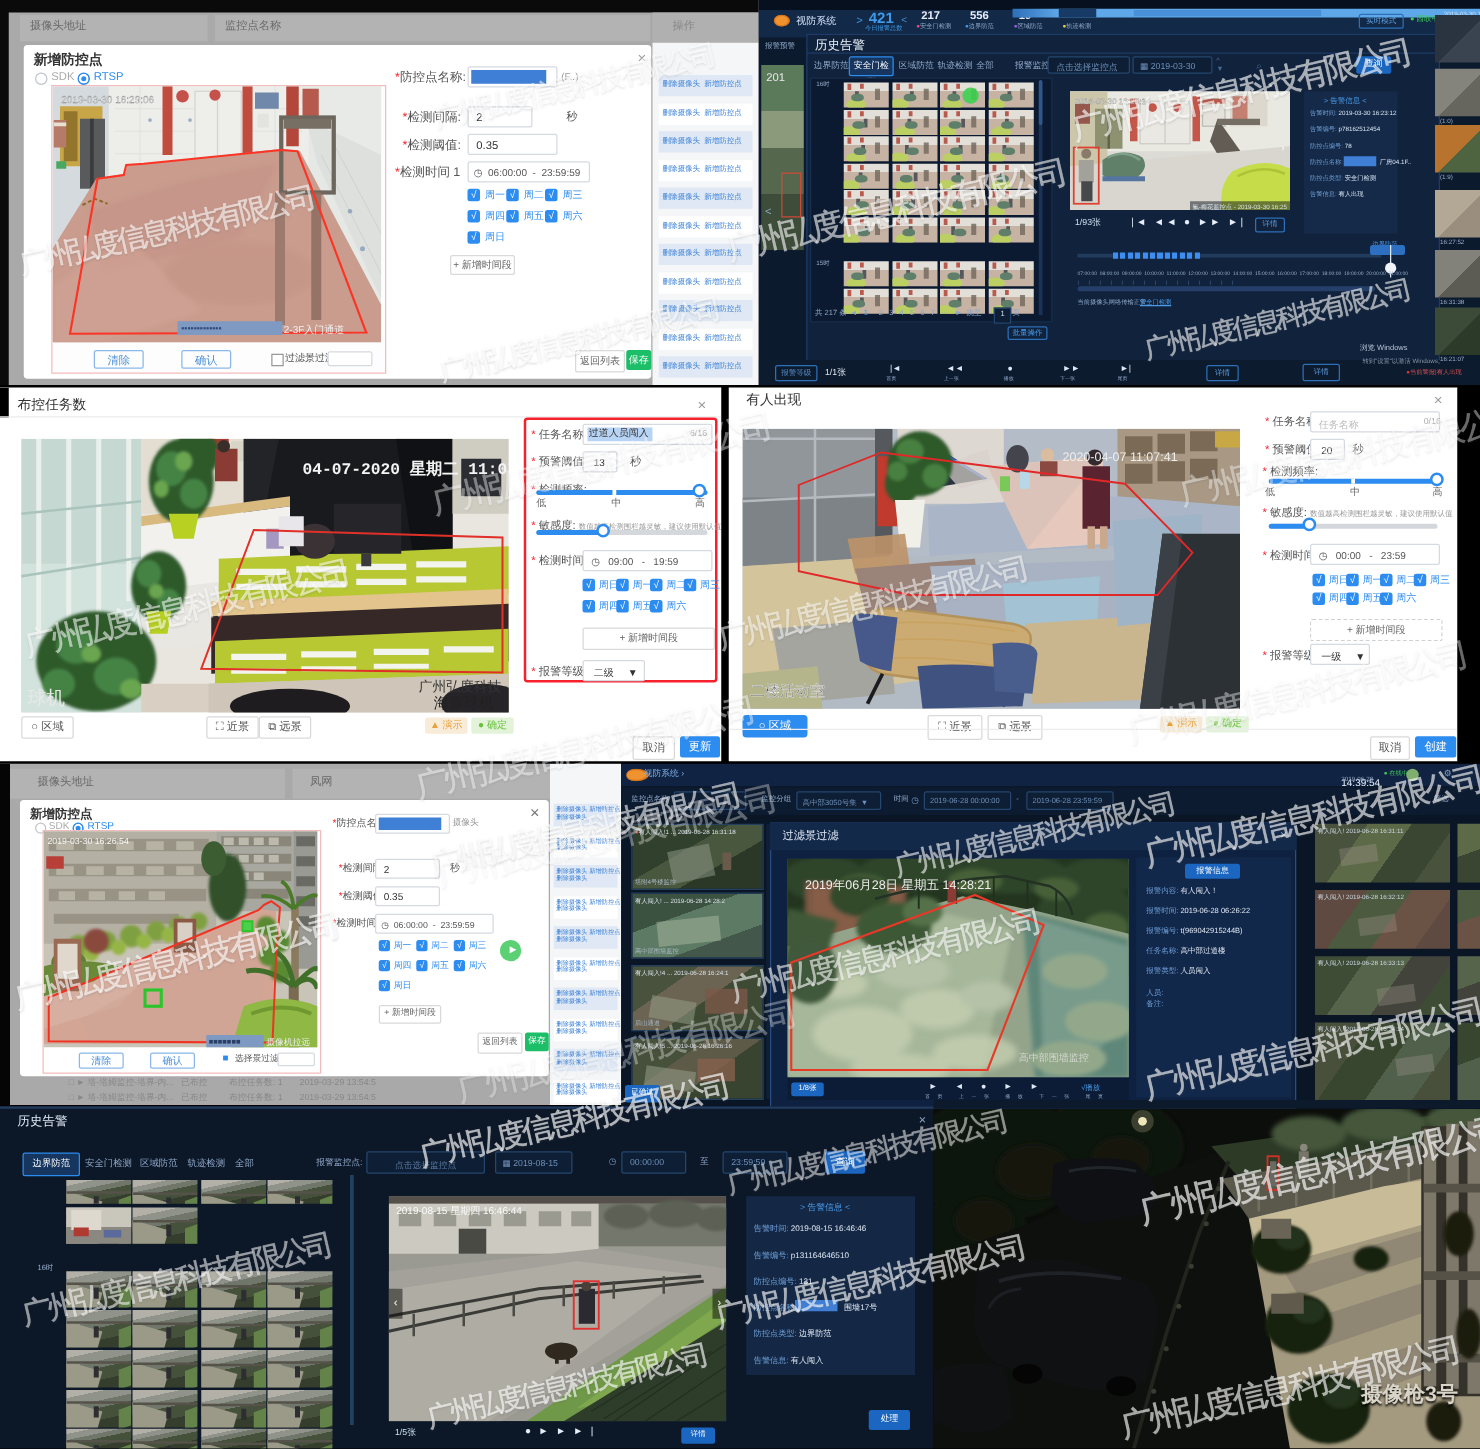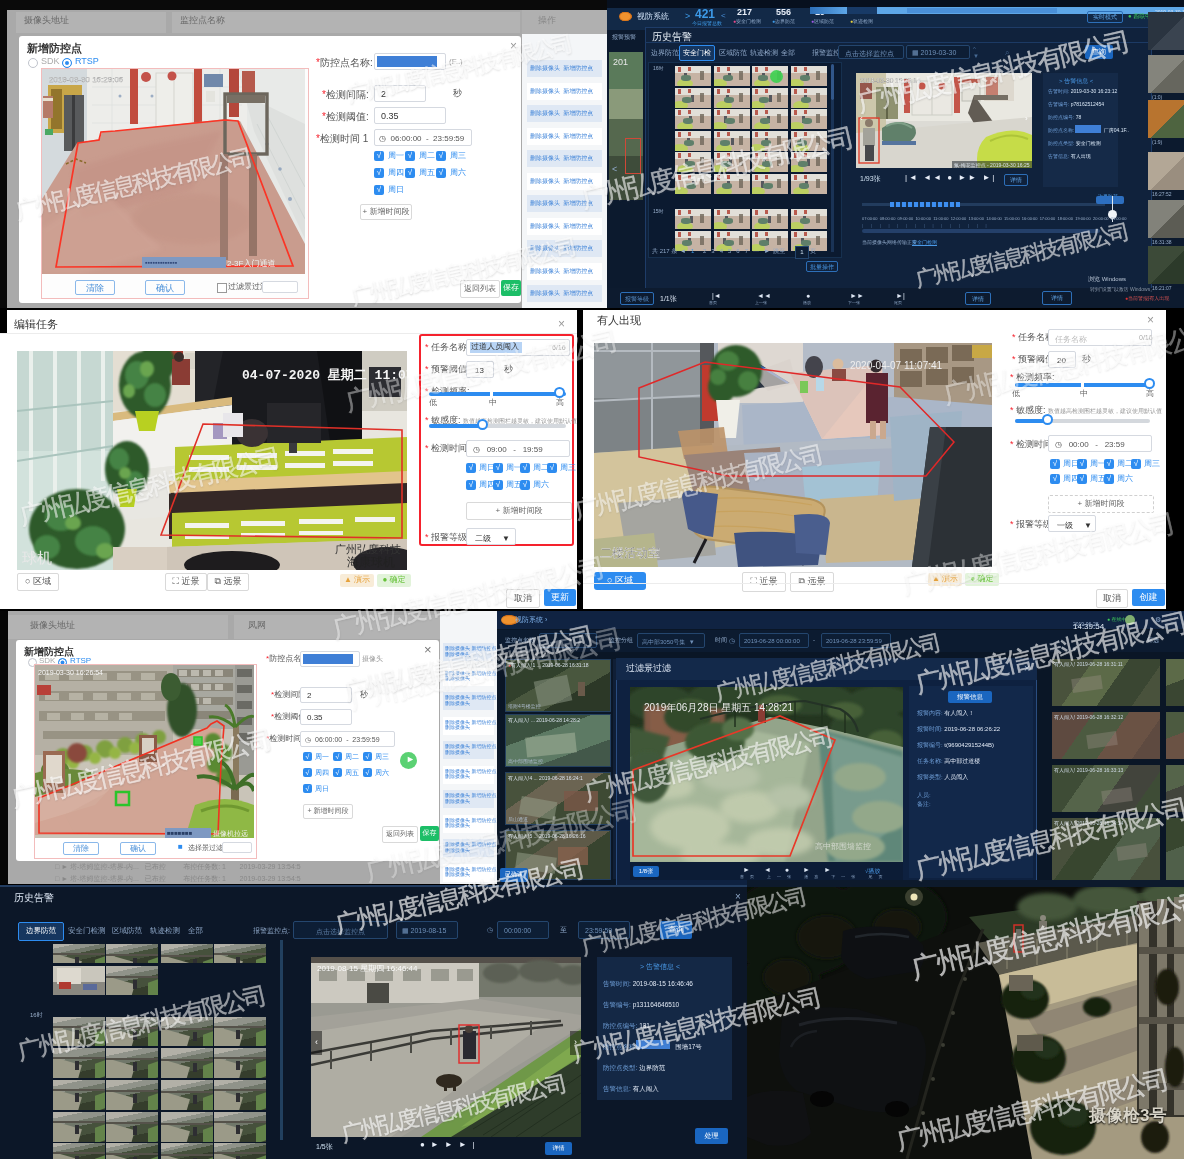--- a/index.html
+++ b/index.html
@@ -586,21 +586,21 @@
         <div class="t" style="left:545px;top:286px;font-size:5px;color:#9ab0cc">16:21:07</div>
       </div>
   <div class="t" style="left:481px;top:276px;font-size:6px;color:#b8c4d4">浏览 Windows</div>
   <div class="t" style="left:483px;top:287px;font-size:5px;color:#8a98ac">转到"设置"以激活 Windows。</div>
   <div class="t" style="left:518px;top:296px;font-size:5px;color:#d05050"><span style="color:#e03030">●</span>当前警报|有人出现</div>
   <div class="t" style="left:622px;top:296px;font-size:5px;color:#8fa8c8"></div>
 </div>
 
 <div class="ab" style="left:0;top:310px;width:577px;height:299px;background:#fff;overflow:hidden">
   <div class="ab" style="left:0;top:0;width:7px;height:24px;background:#000"></div>
-  <div class="t" style="left:14px;top:8px;font-size:11px;color:#333">编辑任务</div>
+  <div class="t" style="left:14px;top:8px;font-size:11px;color:#333">布控任务数</div>
   <div class="t" style="left:558px;top:8px;font-size:12px;color:#999">×</div>
   <div class="ab" style="left:0;top:23px;width:577px;height:1px;background:#ececec"></div>
   <div class="ab" id="sceneC" style="left:17px;top:41px;width:390px;height:219px">
   <svg width="390" height="219" viewBox="0 0 390 219">
           <defs>
             <filter id="bl1C" x="-20%" y="-20%" width="140%" height="140%">
               <feGaussianBlur stdDeviation="1.3"></feGaussianBlur>
             </filter>
             <filter id="bl2C" x="-20%" y="-20%" width="140%" height="140%">
               <feGaussianBlur stdDeviation="2.2"></feGaussianBlur>

